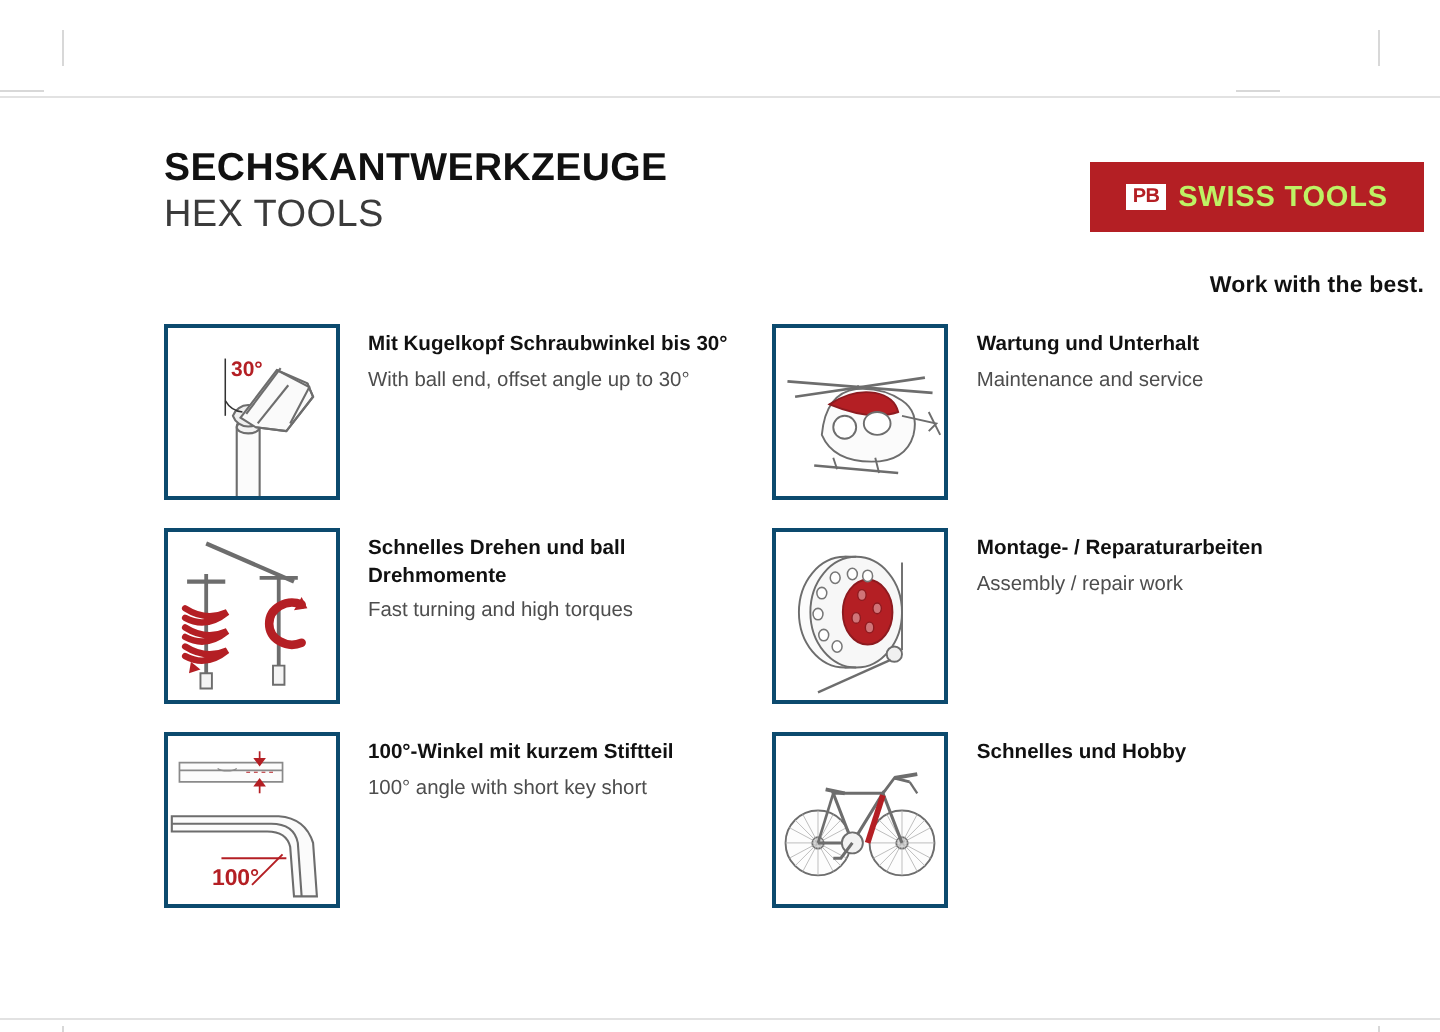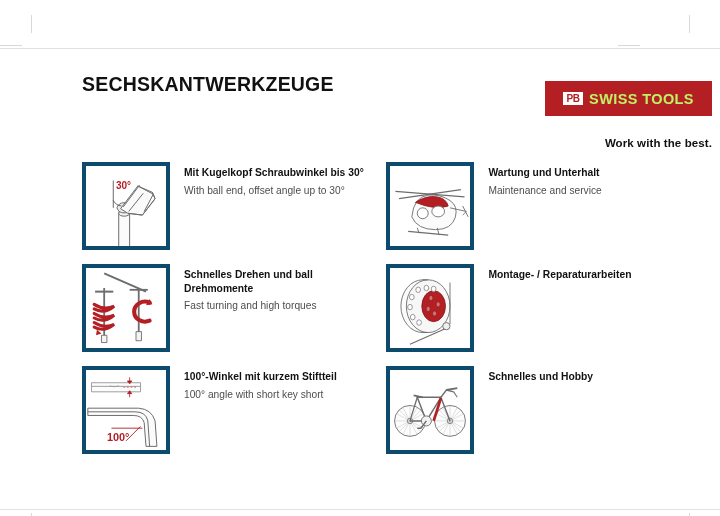--- a/index.html
+++ b/index.html
@@ -133,21 +133,21 @@
   .feature {
     display: flex;
     align-items: flex-start;
     width: 295px;
   }
   .feature.right { width: 261px; padding-left: 20px; }
 
   .thumb {
     width: 88px;
     height: 88px;
-    border: 4px solid #0c4a6e;
+    border: 2px solid #0c4a6e;
     box-sizing: border-box;
     background: #fff;
     flex: 0 0 88px;
     position: relative;
     overflow: hidden;
   }
   .thumb svg { display: block; width: 100%; height: 100%; }
 
   .ftext {
     padding-left: 14px;
@@ -194,20 +194,21 @@
   <div class="cropmark cm-v" style="left:689px; top:0px;"></div>
   <div class="cropmark cm-h" style="right:0px;  top:30px;"></div>
   <div class="cropmark cm-v" style="left:31px;  top:498px;"></div>
   <div class="cropmark cm-v" style="left:689px; top:498px;"></div>
 
   <div class="trim-rule trim-top"></div>
   <div class="trim-rule trim-bottom"></div>
 
   <div class="header">
     <div class="title-main">SECHSKANTWERKZEUGE</div>
+    <div class="title-sub">HEX TOOLS</div>
   </div>
 
   <div class="brand">
     <div class="brand-bar">
       <div class="brand-inner">
         <span class="pb-mark">PB</span>
         <span class="brand-word">SWISS TOOLS</span>
       </div>
     </div>
     <div class="brand-claim">Work with the best.</div>
@@ -326,20 +327,21 @@
                 <ellipse cx="42" cy="45" rx="2.2" ry="2.8"></ellipse>
               </g>
               <path d="M66 16 L66 62"></path>
               <path d="M58 64 a4 4 0 1 0 8 0 a4 4 0 1 0 -8 0" fill="#f0f0f0"></path>
               <path d="M60 67 L22 84" stroke-width="1.2"></path>
             </g>
           </svg>
         </div>
         <div class="ftext">
           <p class="fhead">Montage- / Reparaturarbeiten</p>
+          <p class="fsub">Assembly / repair work</p>
         </div>
       </div>
     </div>
 
     <div class="grid-row">
 
       <div class="feature">
         <div class="thumb">
           <svg viewBox="0 0 88 88">
             <g fill="none" stroke="#8a8a8a" stroke-width="0.9">

